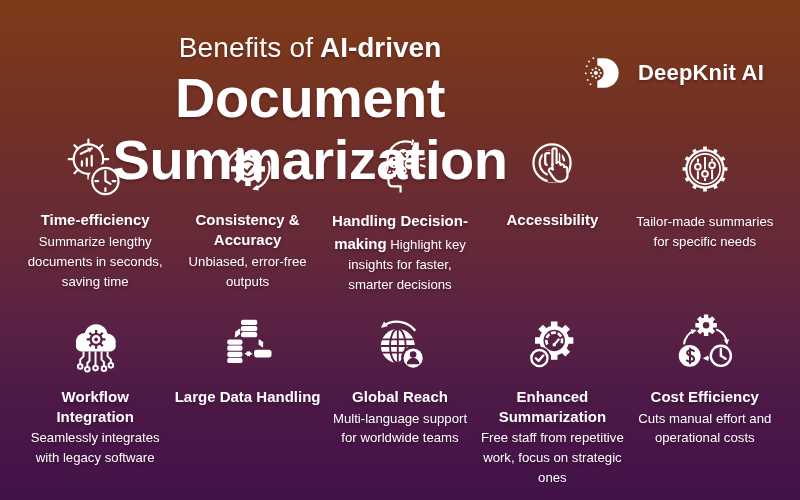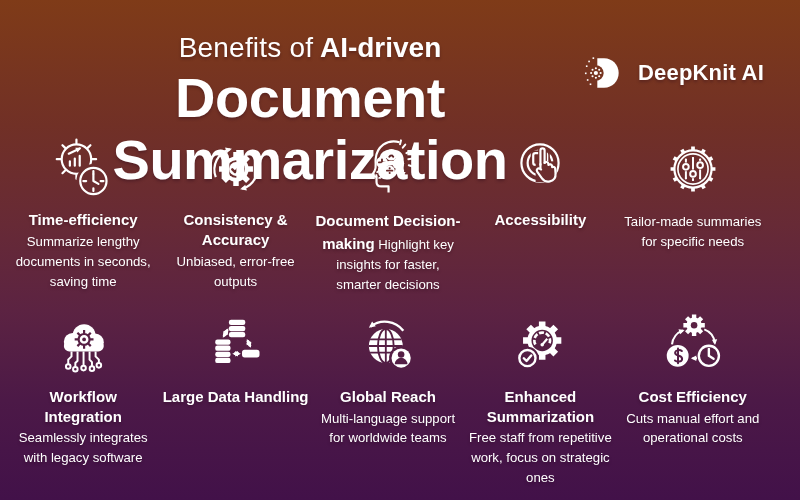--- a/index.html
+++ b/index.html
@@ -18,21 +18,21 @@
   .t1 { font-size:28px; line-height:1.15; font-weight:400; letter-spacing:.2px; }
   .t1 .t-light { font-weight:400; margin-right:.24em; }
   .t1 b { font-weight:800; letter-spacing:0; }
   .t2 { font-size:56px; line-height:1.1; font-weight:800; letter-spacing:-.5px; margin-top:3px; }
 
   .logo { position:absolute; top:54px; right:36px; display:flex; align-items:center; gap:16px; }
   .logo-text { font-size:22px; font-weight:800; letter-spacing:.2px; }
 
   
   .grid {
-    position:absolute; top:134px; left:10px; width:756px;
+    position:absolute; top:134px; left:22px; width:756px;
     display:grid; grid-template-columns:repeat(5,1fr);
     column-gap:6px; row-gap:16px;
   }
   .benefit { display:flex; flex-direction:column; align-items:center; text-align:center; }
   .icon-box { height:70px; display:flex; align-items:center; justify-content:center; margin-bottom:6px; }
   .btitle { font-size:15px; font-weight:800; line-height:1.33; }
   .bdesc  { font-size:13.2px; line-height:1.5; font-weight:400; margin-top:2px; }
   .bpara  { font-size:13.2px; line-height:1.5; margin-top:0; }
   .bpara strong { font-size:15px; font-weight:800; }
   svg { display:block; }
@@ -162,21 +162,21 @@
             <path d="M31,33.5h5"></path>
           </g>
           <circle cx="33.5" cy="31.4" r="0.95" fill="#000"></circle>
           <circle cx="33.5" cy="35.6" r="0.95" fill="#000"></circle>
           <circle cx="24.5" cy="37" r="3.2" stroke="#fff" stroke-width="1.6" fill="none" stroke-dasharray="2.4,1.4"></circle>
           <path d="M45.8,32.5v5.5" stroke="#fff" stroke-width="1.8" fill="none" marker-end="url(#ah3)"></path>
         </mask>
         <rect width="64" height="64" fill="#fff" mask="url(#mi3)"></rect>
       </svg>
     </div>
-    <p class="bpara shadowed"><strong>Document Decision-making</strong> <span>Highlight key insights for faster, smarter decisions</span></p>
+    <p class="bpara shadowed"><strong>Handling Decision-making</strong> <span>Highlight key insights for faster, smarter decisions</span></p>
   </div>
 
   <div class="benefit">
     <div class="icon-box">
       <svg width="70" height="70" viewBox="0 0 64 64">
         <mask id="mi4">
           <rect width="64" height="64" fill="#000"></rect>
           <g stroke="#fff" stroke-width="2" fill="none">
             <circle cx="32" cy="26.5" r="17"></circle>
             <circle cx="32" cy="26.5" r="11.3"></circle>

